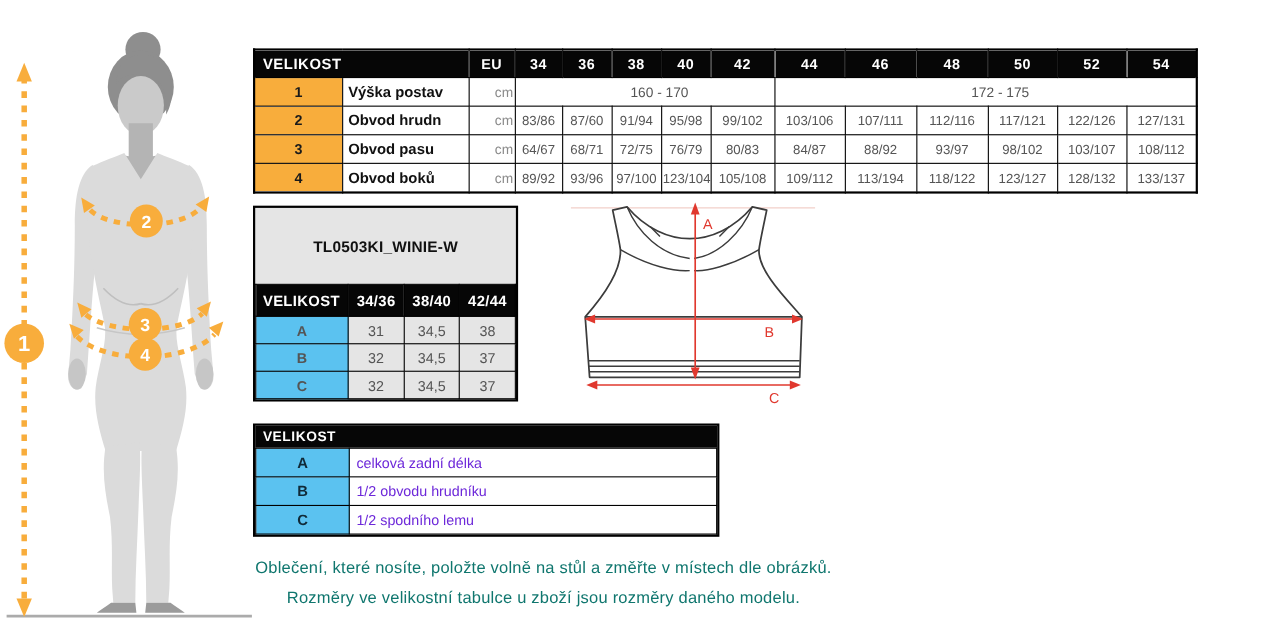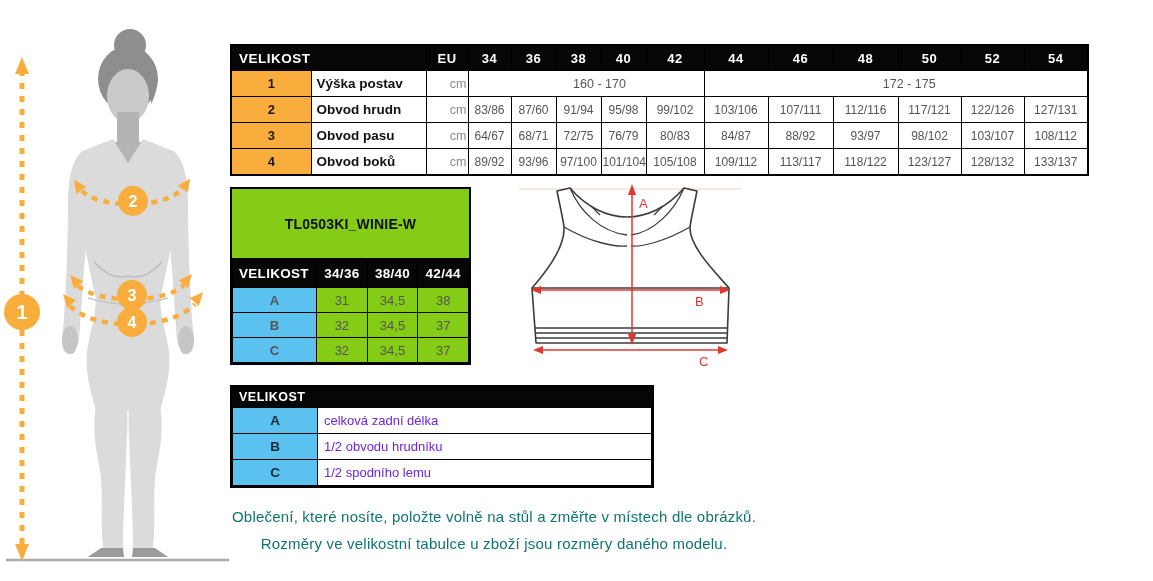--- a/index.html
+++ b/index.html
@@ -13,21 +13,21 @@
                 border:1px solid #000;height:22px;white-space:nowrap;overflow:hidden;}
   table.main th.corner{text-align:left;padding-left:7px;font-size:13.5px;}
   table.main td{border:1px solid #000;height:23px;white-space:nowrap;overflow:hidden;}
   td.num{background:#F8AD3C;text-align:center;font-weight:600;font-size:13px;color:#1a1a1a;}
   td.lbl{font-weight:bold;font-size:13.5px;color:#111;padding-left:5px;margin-left:21px;}
   td.unit{color:#8A8A8A;text-align:right;font-size:12.5px;}
   td.val{color:#555;text-align:center;font-size:12px;letter-spacing:0;}
   td.range{color:#555;text-align:center;font-size:12.5px;padding-left:28px;}
 
   
-  .product-box{left:230px;top:187px;width:237px;border:2px solid #000;background:#84cc16;}
+  .product-box{left:230px;top:187px;width:237px;border:2px solid #000;background:#e5e5e5;}
   .product-title{height:69px;display:flex;align-items:center;justify-content:center;
                  font-weight:bold;font-size:14px;color:#111;letter-spacing:.2px;}
   table.product{border-collapse:collapse;table-layout:fixed;width:100%;}
   table.product th{background:#060606;color:#fff;font-weight:bold;font-size:13.5px;letter-spacing:.3px;
                    border:1px solid #000;height:26px;}
   table.product th.first{text-align:left;padding-left:6px;}
   table.product td{border:1px solid #000;height:22px;text-align:center;font-size:13px;color:#555;}
   td.abc{background:#5BC2F0;font-weight:bold;color:#102a38;font-size:13.5px;}
 
   
@@ -191,24 +191,24 @@
       <td class="val">103/107</td>
       <td class="val">108/112</td>
     </tr>
     <tr>
       <td class="num">4</td>
       <td class="lbl">Obvod boků</td>
       <td class="unit">cm</td>
       <td class="val">89/92</td>
       <td class="val">93/96</td>
       <td class="val">97/100</td>
-      <td class="val">101/104</td>
+      <td class="val">123/104</td>
       <td class="val">105/108</td>
       <td class="val">109/112</td>
-      <td class="val">113/117</td>
+      <td class="val">113/194</td>
       <td class="val">118/122</td>
       <td class="val">123/127</td>
       <td class="val">128/132</td>
       <td class="val">133/137</td>
     </tr>
   </tbody>
     </table>
 
   <div class="product-box abs">
     <div class="product-title">TL0503KI_WINIE-W</div>

